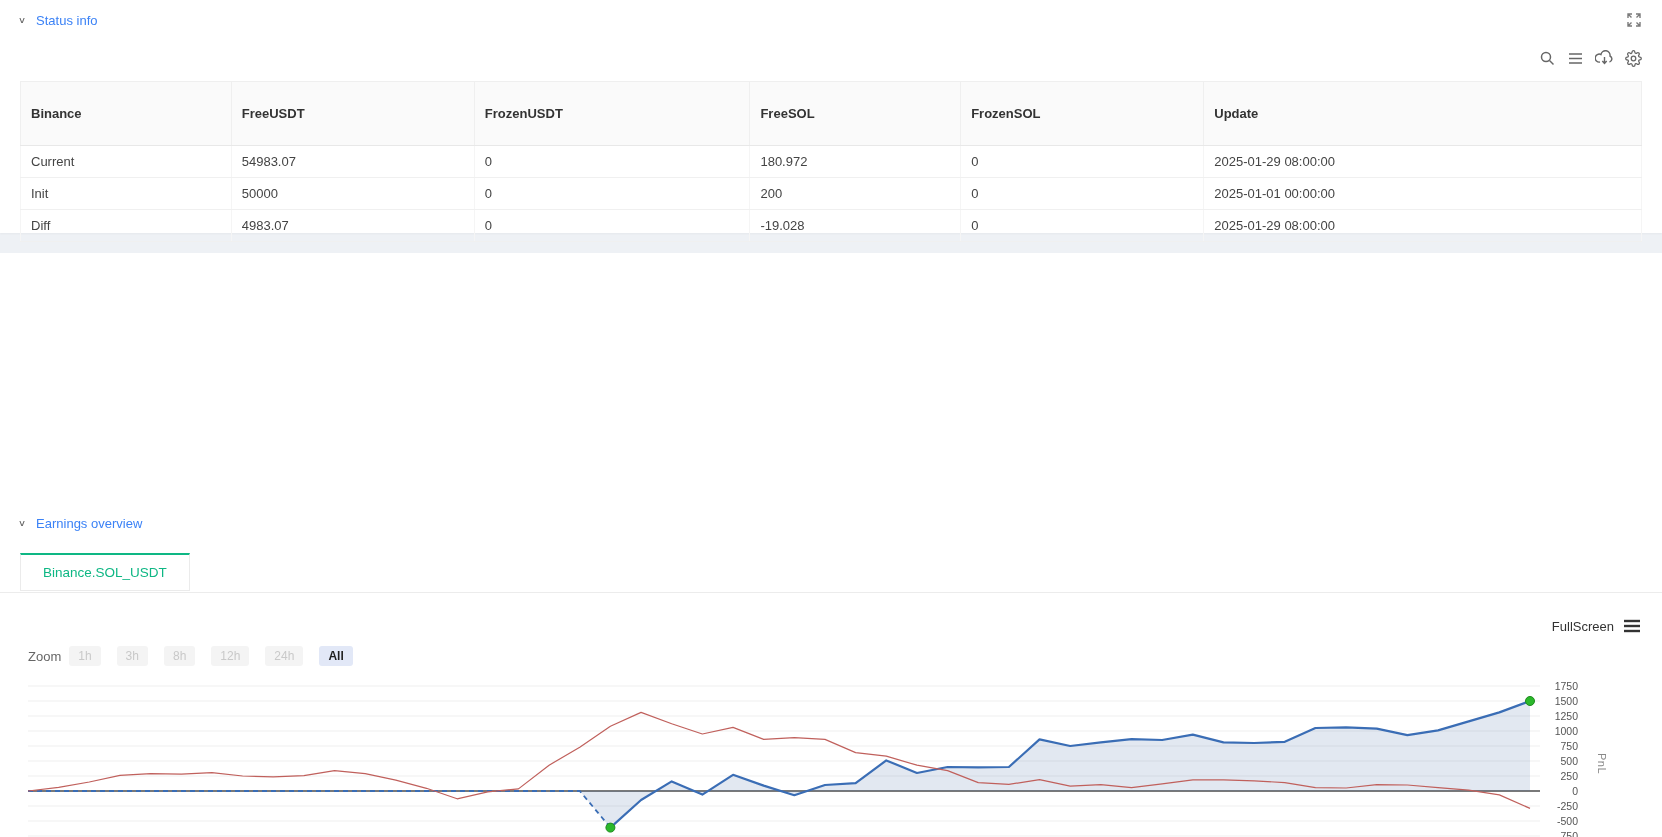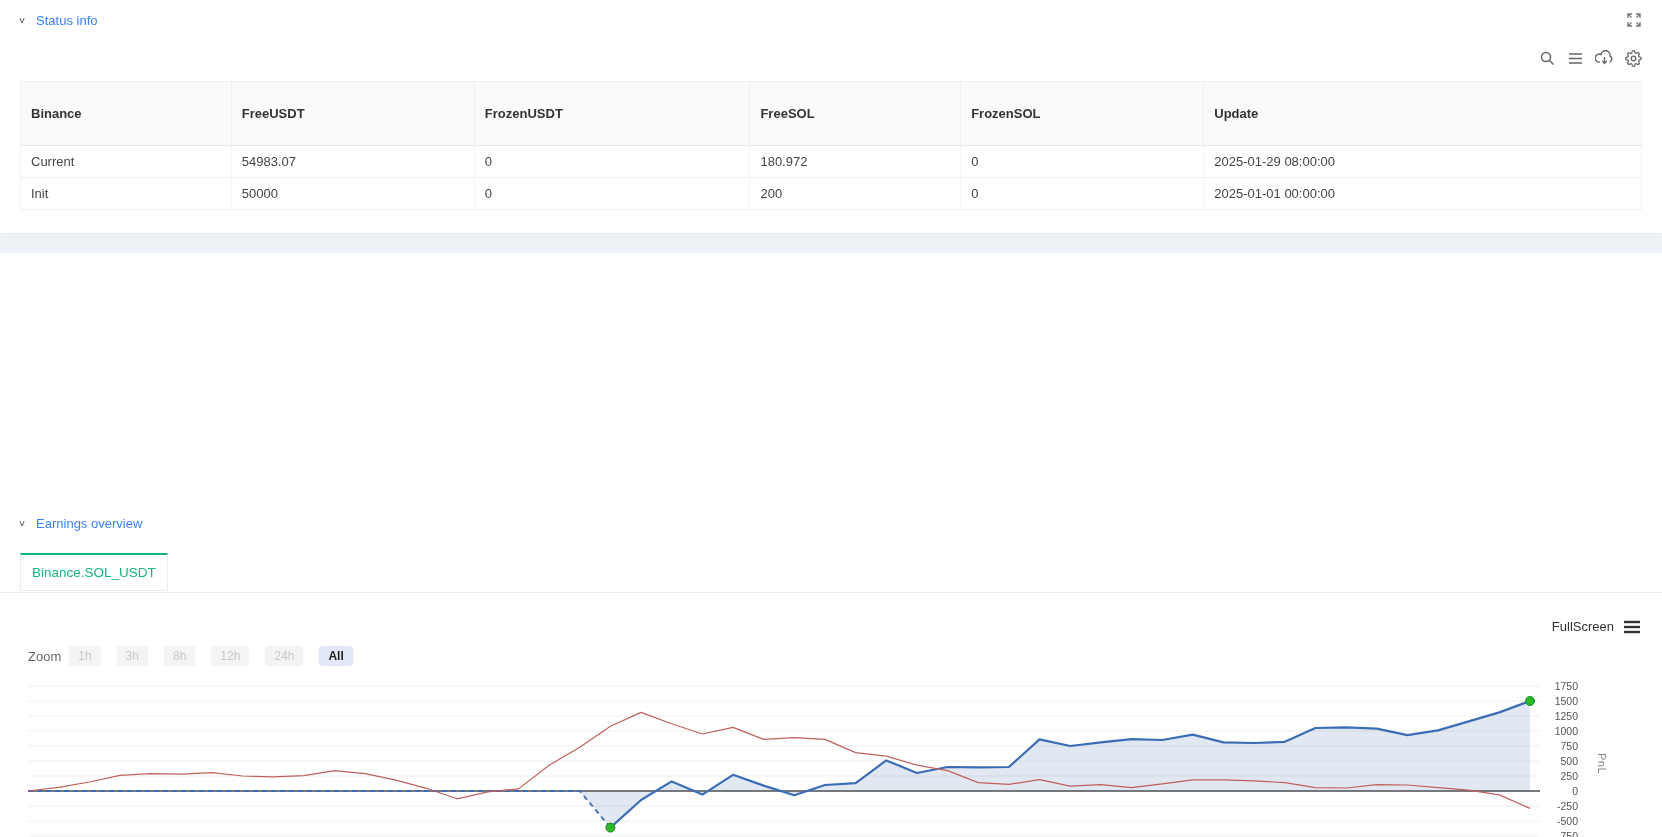--- a/index.html
+++ b/index.html
@@ -24,24 +24,24 @@
   .expand-ic { position:absolute; top:12px; right:20px; cursor:pointer; }
 
   
   table.status { position:absolute; top:81px; left:20px; width:1622px; border-collapse:collapse; font-size:13px; }
   table.status th { background:#fafafa; text-align:left; font-weight:bold; color:#333; padding:24px 10px; border:1px solid #efefef; border-bottom:1px solid #e8e8e8; height:30px; }
   table.status td { padding:8px 10px; color:#444; border-bottom:1px solid #f0f0f0; border-left:1px solid #f5f5f5; border-right:1px solid #f5f5f5; height:32px; }
   td.link { color:#4a9ff9; cursor:pointer; }
   td.red { color:#f23c3c; }
 
   
-  .etab { position:absolute; top:300px; left:20px; height:38px; padding:0 11px; background:#fff; border:1px solid #ebebeb; border-top:2px solid #0eb784; display:flex; align-items:center; font-size:13.5px; color:#0eb784; cursor:pointer; z-index:2; }
+  .etab { position:absolute; top:300px; left:20px; height:38px; padding:0 22px; background:#fff; border:1px solid #ebebeb; border-top:2px solid #0eb784; display:flex; align-items:center; font-size:13.5px; color:#0eb784; cursor:pointer; z-index:2; }
   .etab-line { position:absolute; top:339px; left:0; width:1662px; height:1px; background:#ececec; }
   .stats-line { position:absolute; top:366px; left:322px; font-size:13.5px; color:#3c3c3c; }
-  .fullscreen { position:absolute; top:366px; right:22px; display:flex; align-items:flex-end; gap:10px; font-size:13px; color:#333; cursor:pointer; }
+  .fullscreen { position:absolute; top:366px; right:22px; display:flex; align-items:flex-start; gap:10px; font-size:13px; color:#333; cursor:pointer; }
 
   .zoom-row { position:absolute; top:393px; left:28px; display:flex; align-items:center; gap:8px; font-size:13px; color:#666; }
   .zbtn { padding:3px 9px; border-radius:3px; background:#f4f4f4; color:#c9c9c9; font-size:12px; cursor:pointer; }
   .zbtn.active { background:#e2e8f7; color:#1f1f1f; font-weight:bold; }
 
   #chart-wrap { position:absolute; top:418px; left:0; width:1662px; height:380px; }
   .vlabel { position:absolute; writing-mode:vertical-rl; font-size:11px; color:#8a8a8a; letter-spacing:0.5px; }
 </style>
 </head>
 <body>
@@ -102,20 +102,28 @@
           <td>0</td>
           <td>2025-01-29 08:00:00</td>
         </tr>
         <tr>
           <td>Init</td>
           <td>50000</td>
           <td>0</td>
           <td>200</td>
           <td>0</td>
           <td>2025-01-01 00:00:00</td>
+        </tr>
+        <tr>
+          <td class="red">Diff</td>
+          <td class="red">4983.07</td>
+          <td>0</td>
+          <td class="red">-19.028</td>
+          <td>0</td>
+          <td>2025-01-29 08:00:00</td>
         </tr>
       </tbody>
   </table>
 </div>
 
 <div class="card" id="card-earn">
   <div class="sec-head" style="top:263px;">
     <span class="chev">∨</span>
     <span class="sec-title">Earnings overview</span>
   </div>

